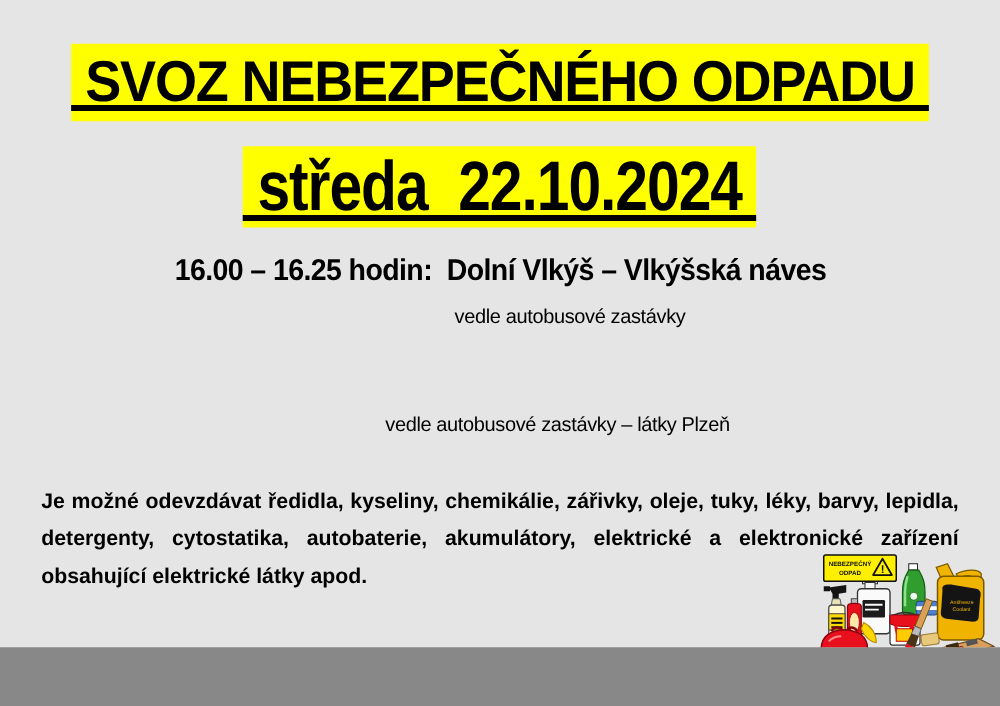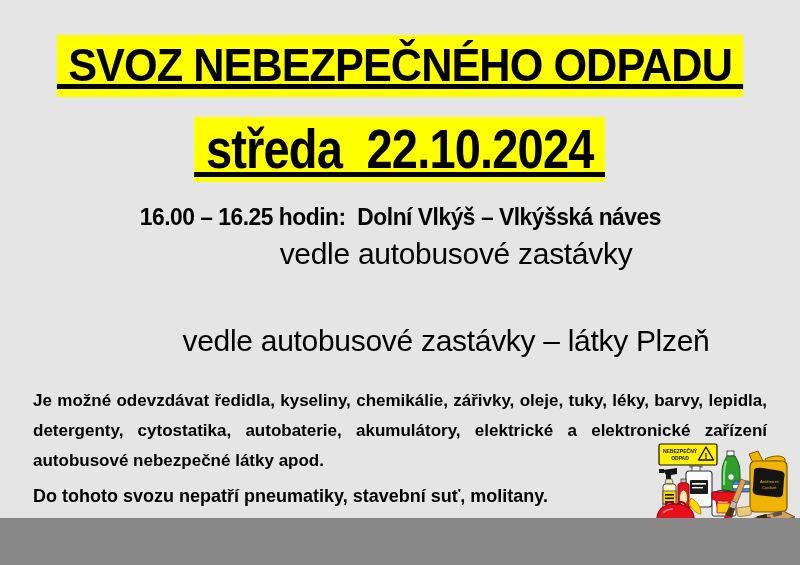--- a/index.html
+++ b/index.html
@@ -40,21 +40,21 @@
       #000 55px, #000 60px,
       var(--hl) 60px, var(--hl) 100%);
     transform:scaleX(.84); transform-origin:50% 50%;
   }
 
   .sched-time {
     font-size:24px; line-height:34px; font-weight:bold; letter-spacing:-.5px;
   }
   .sched-time .cond { display:inline-block; transform:scaleX(.95); }
   .sched-note {
-    font-size:30px; line-height:30px; font-weight:400; letter-spacing:-.3px;
+    font-size:16px; line-height:30px; font-weight:400; letter-spacing:-.3px;
   }
   .sched-note .shift1 { position:relative; left:56px; }
   .sched-note .shift2 { position:relative; left:46px; }
   .t1 { top:200px; }
   .n1 { top:239px; }
   .t2 { top:290px; }
   .n2 { top:326px; }
 
   .para {
     position:absolute; left:33px; top:386px; width:734px;
@@ -89,23 +89,22 @@
     <span class="cond pre">16.00 – 16.25 hodin:  Dolní Vlkýš – Vlkýšská náves</span>
   </div>
   <div class="row sched-note n1">
     <span class="shift1 pre">vedle autobusové zastávky</span>
   </div>
 
   <div class="row sched-note n2">
     <span class="shift2 pre">vedle autobusové zastávky – látky Plzeň</span>
   </div>
 
-  <p class="para">Je možné odevzdávat ředidla, kyseliny, chemikálie, zářivky, oleje, tuky, léky, barvy, lepidla, detergenty, cytostatika, autobaterie, akumulátory, elektrické a elektronické zařízení autobusové nebezpečné látky apod.</p>
-
-  <p class="excluded">Do tohoto svozu nepatří pneumatiky, stavební suť, molitany.</p>
+  <p class="para">Je možné odevzdávat ředidla, kyseliny, chemikálie, zářivky, oleje, tuky, léky, barvy, lepidla, detergenty, cytostatika, autobaterie, akumulátory, elektrické a elektronické zařízení obsahující elektrické látky apod.</p>
+
 
   <svg class="clipart" viewBox="0 0 147 97" xmlns="http://www.w3.org/2000/svg">
 
     <g>
       <rect x="74" y="10" width="7" height="5" fill="#ffffff" stroke="#222" stroke-width="0.8"></rect>
       <path d="M74 15 C70 22 69 26 69 33 L69 48 C69 50 71 51 73 51 L83 51 C85 51 87 50 87 48 L87 33 C87 26 86 22 82 15 Z" fill="#2f9e2f" stroke="#1a5c1a" stroke-width="1"></path>
       <path d="M73 20 C71.5 25 71 28 71 33 L71 44" fill="none" stroke="#8fe08f" stroke-width="2"></path>
       <circle cx="78" cy="36" r="3.2" fill="#eaffea" stroke="#1a5c1a" stroke-width="0.6"></circle>
     </g>
 

